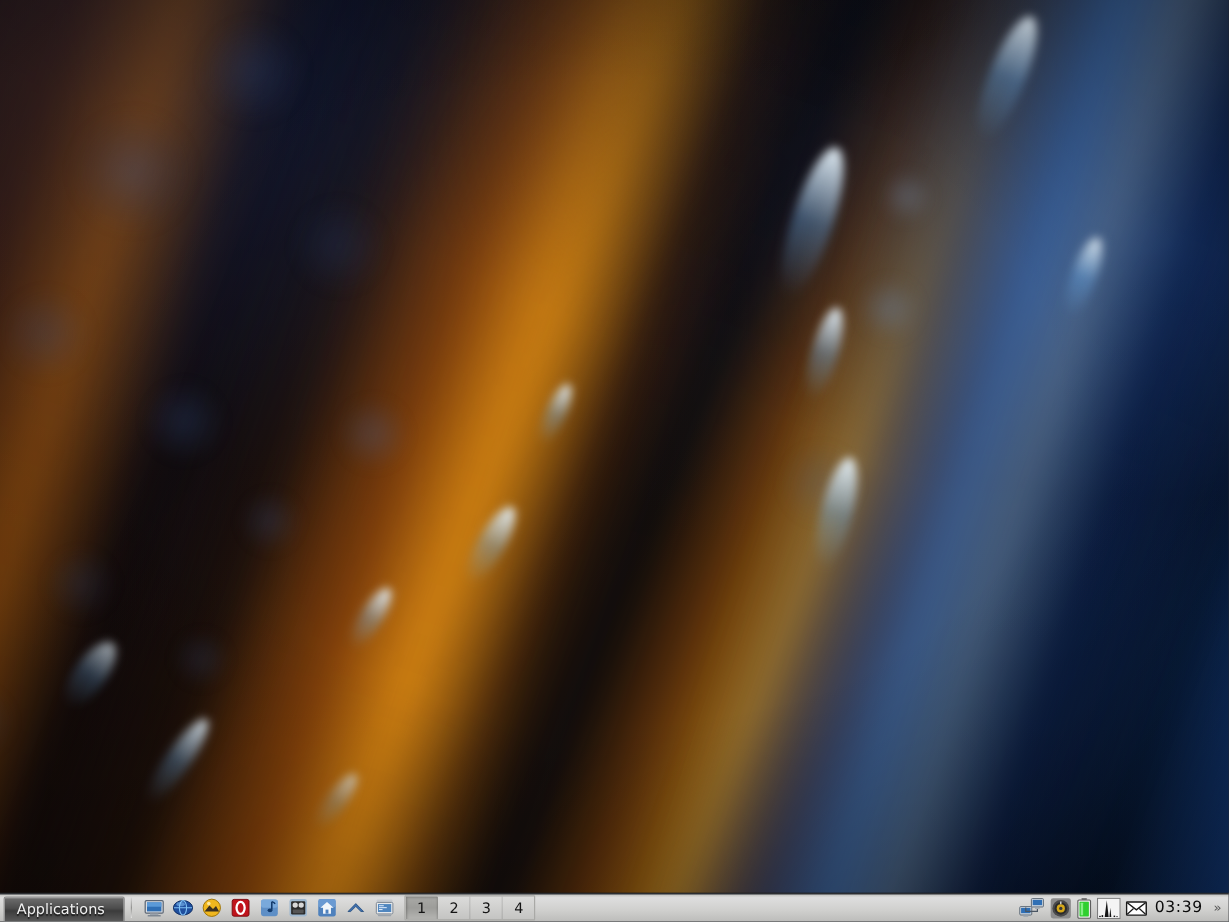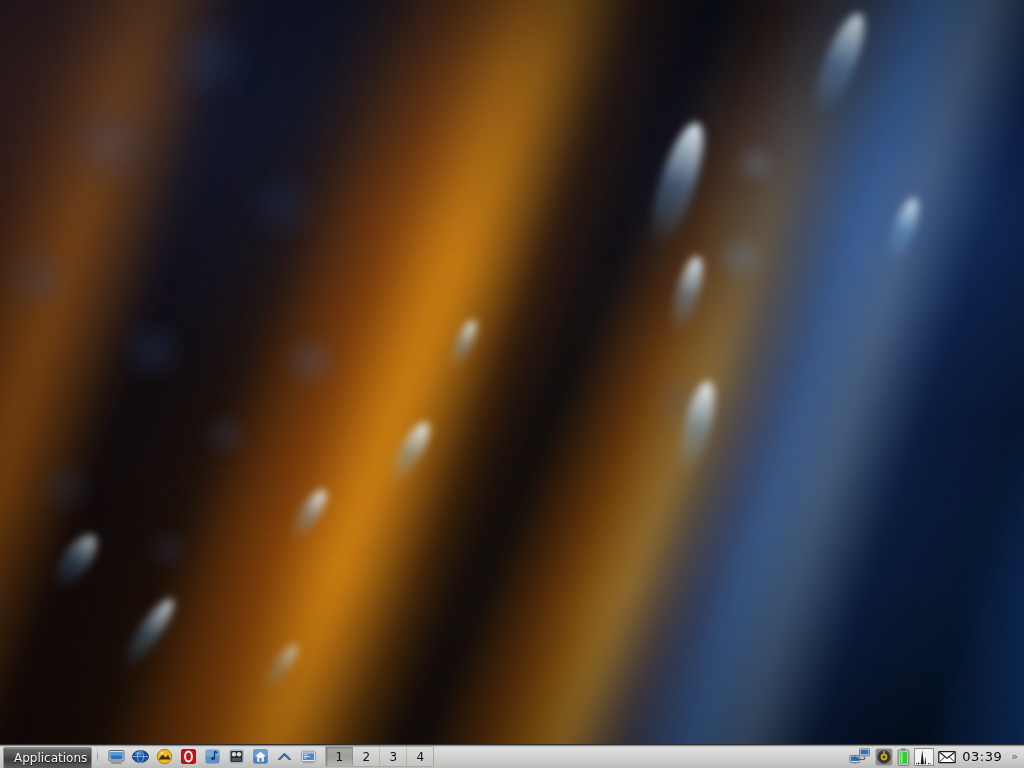--- a/index.html
+++ b/index.html
@@ -154,21 +154,21 @@
     color: #111;
   }
 
   
   #apps-button {
     display: flex;
     align-items: center;
     justify-content: center;
     height: 20px;
     margin: 2px 2px 2px 3px;
-    padding: 0 4px 0 10px;
+    padding: 0 16px 0 10px;
     background: linear-gradient(180deg, #6e6e6e 0%, #4c4c4c 45%, #3b3b3b 55%, #5a5a5a 100%);
     border: 1px solid #8c8c8c;
     border-radius: 2px;
     color: #f2f2f2;
     font-size: 12px;
     text-shadow: 0 1px 1px rgba(0,0,0,0.7);
     cursor: pointer;
     white-space: nowrap;
     box-shadow: inset 0 1px 0 rgba(255,255,255,0.18);
   }

